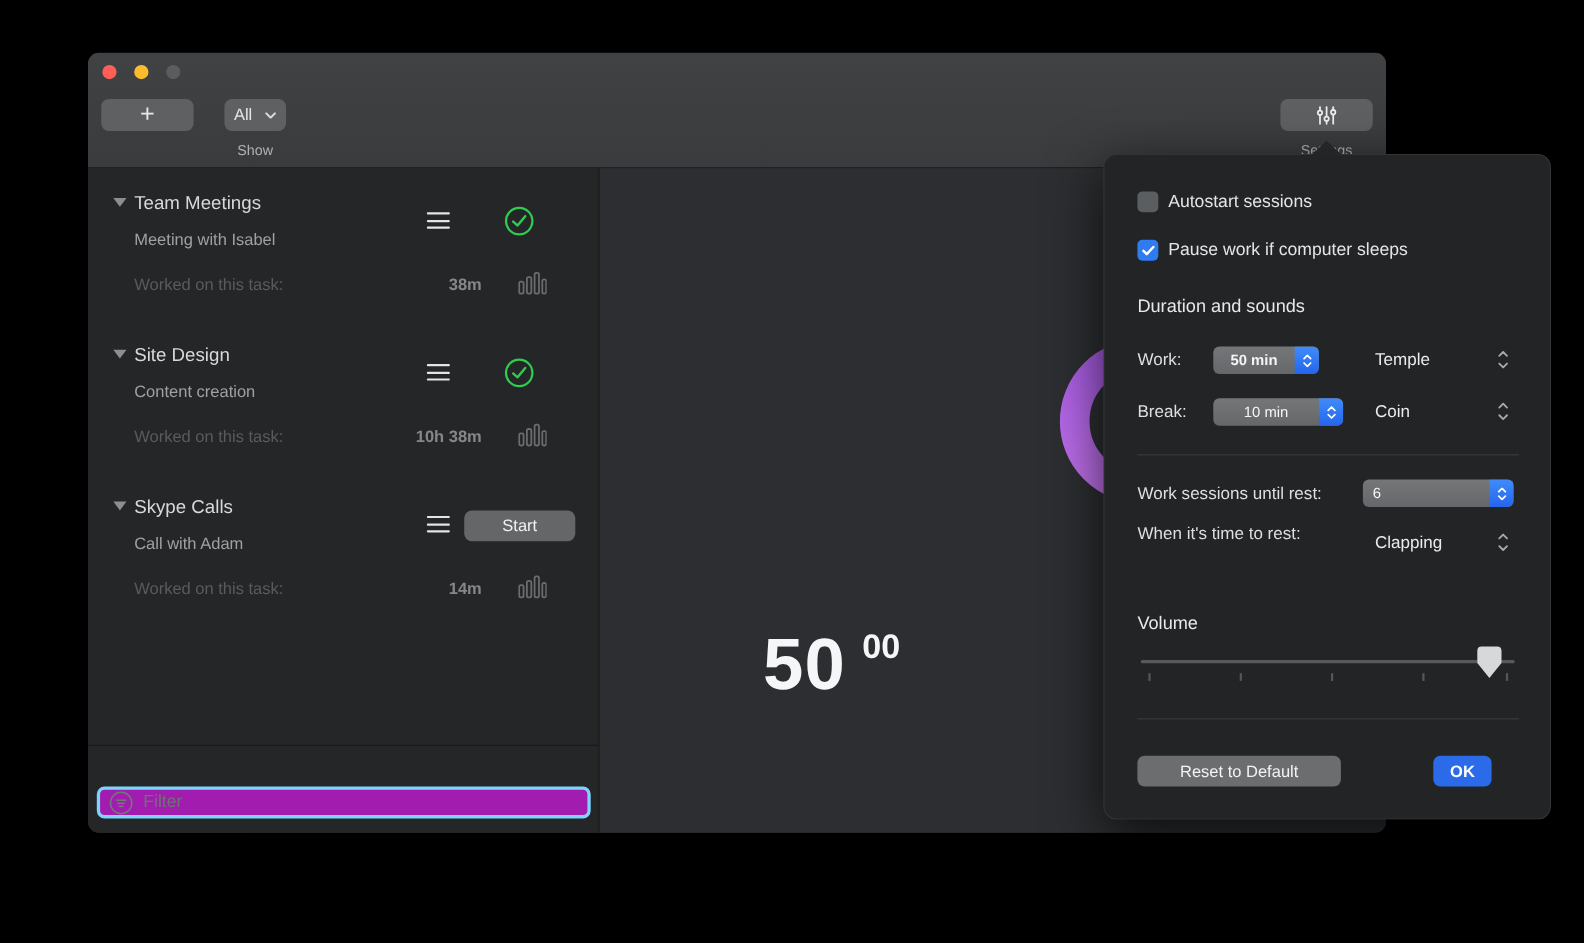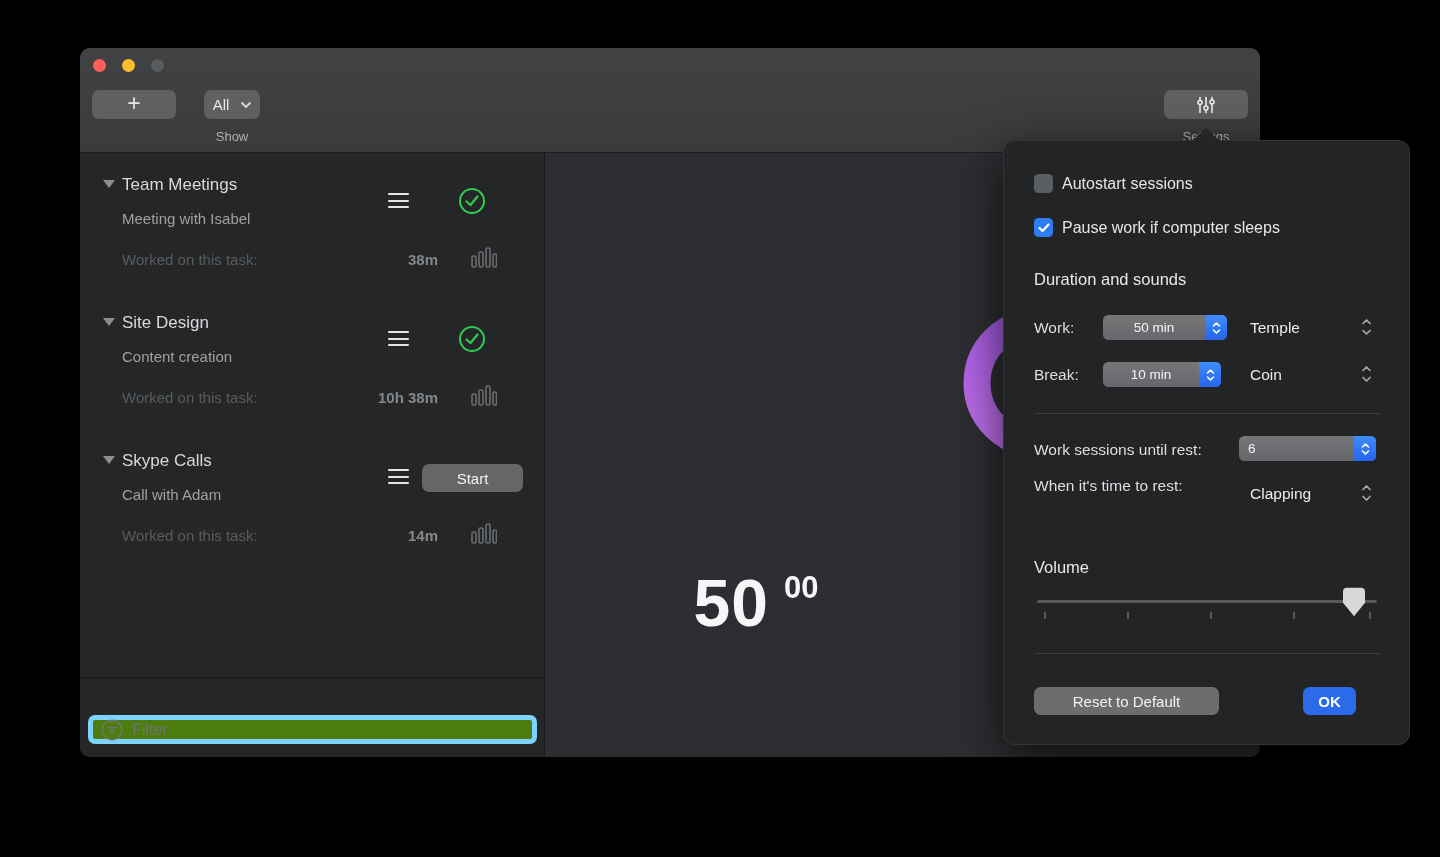--- a/index.html
+++ b/index.html
@@ -43,21 +43,21 @@
   .chk-icon { position:absolute; left:378px; }
   .bars-icon { position:absolute; left:391px; }
   .start-btn { position:absolute; left:342px; width:101px; height:28px; border-radius:7px;
                background:#646668; color:#f0f2f3; font-size:15px; display:flex;
                align-items:center; justify-content:center; }
   .sb-divider { position:absolute; left:0; right:0; top:524px; height:1px; background:#18191a; }
   .total-row { position:absolute; left:0; right:0; top:531px; text-align:center; font-size:16px; }
   .total-label { color:#8a8d8f; }
   .total-value { color:#1e8af5; font-weight:600; margin-left:6px; }
   .filter-box { position:absolute; left:8px; top:562px; width:449px; height:29px;
-                background:#4d7c0f; border:5px solid #7dd3fc; border-radius:7px;
+                background:#a21caf; border:3px solid #7dd3fc; border-radius:7px;
                 display:flex; align-items:center; padding:0 8px; gap:9px; }
   .filter-box input { background:transparent; border:none; outline:none; color:#c8cacc;
                       font-size:16px; width:100%; font-family:"Liberation Sans",sans-serif; }
   .filter-box input::placeholder { color:#6f7274; }
 
   
   .main { position:absolute; left:466px; top:105px; right:0; bottom:0; background:#2c2e31; }
   .work-card { position:absolute; left:82px; top:128px; width:256px; height:252px;
                border:1px solid #1e73e8; border-radius:8px; }
   .ring { position:absolute; left:53px; top:26px; }
@@ -256,21 +256,21 @@
         <svg width="12" height="10" viewBox="0 0 12 10">
           <polyline points="1.5,5 4.5,8 10.5,1.5" fill="none" stroke="#fff" stroke-width="2.2" stroke-linecap="round" stroke-linejoin="round"></polyline>
         </svg>
       </span>
       <span class="check-label">Pause work if computer sleeps</span>
     </div>
 
     <div class="section-h" style="top:129px;">Duration and sounds</div>
 
     <div class="form-label" style="top:178px;">Work:</div>
-    <div class="popup-btn" style="left:99px; top:174px; width:124px;">
+    <div class="popup-btn" style="left:99px; top:174px; width:96px;font-weight:bold;">
       <span class="val">50 min</span>
       <span class="cap">
         <svg width="9" height="12" viewBox="0 0 9 12">
             <g fill="none" stroke="#fff" stroke-width="1.6" stroke-linecap="round" stroke-linejoin="round">
               <polyline points="1.5,4 4.5,1 7.5,4"></polyline>
               <polyline points="1.5,8 4.5,11 7.5,8"></polyline>
             </g>
           </svg>
       </span>
     </div>

